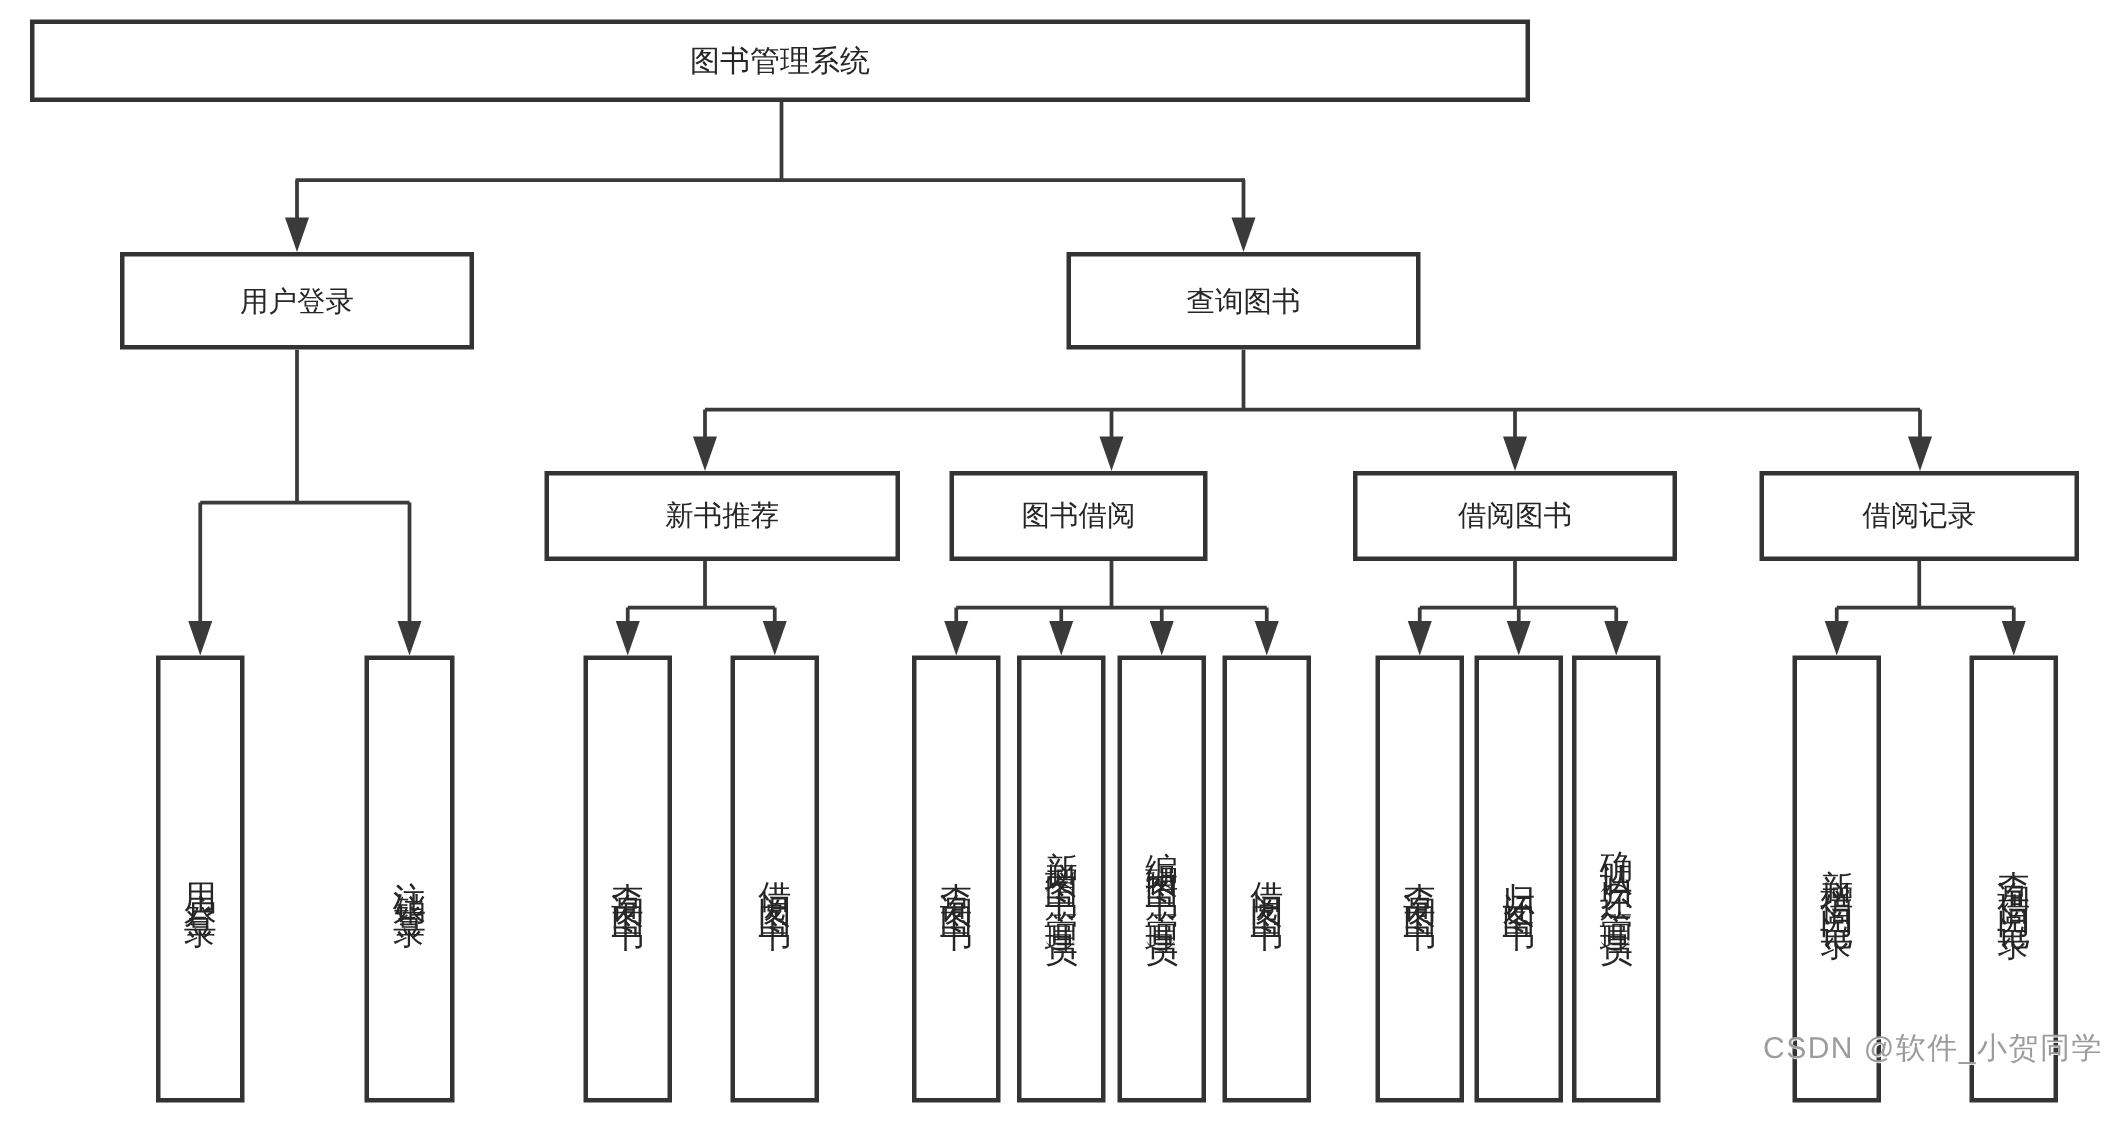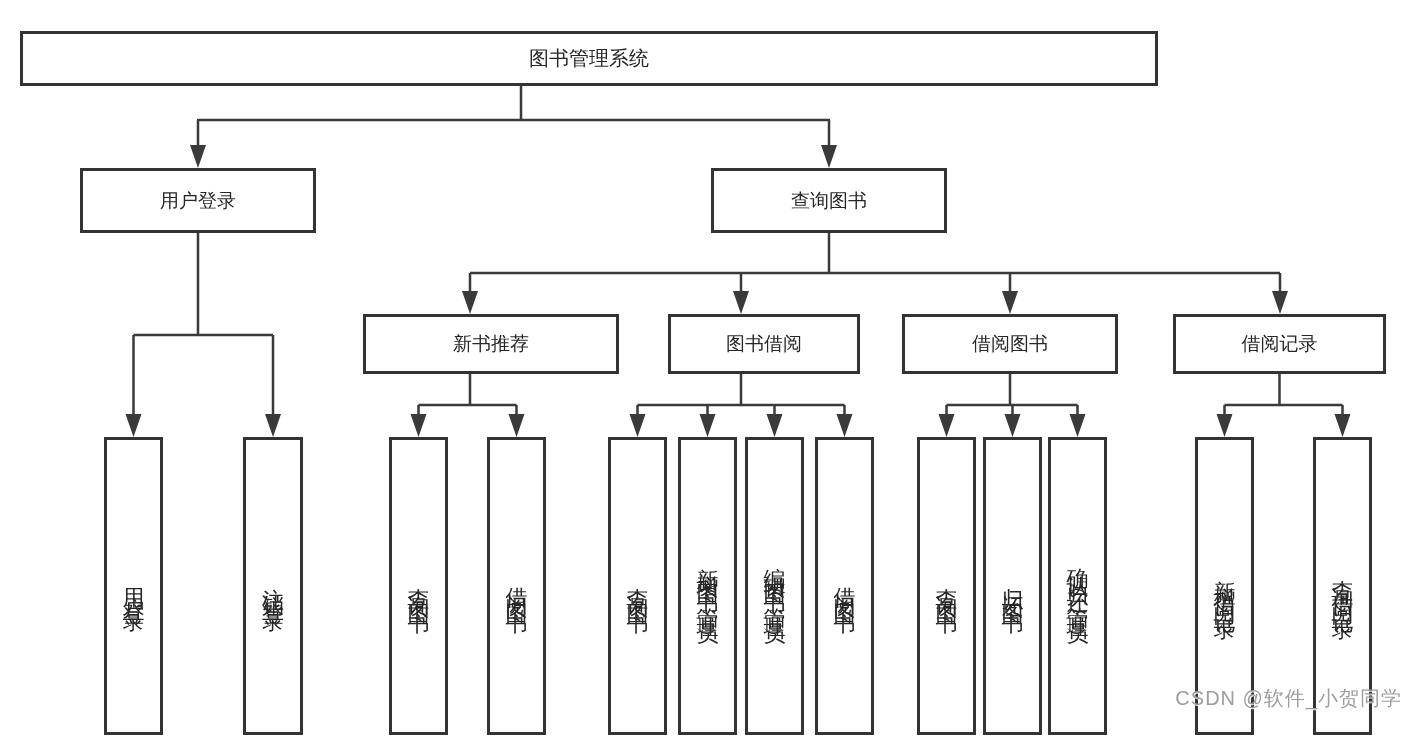--- a/index.html
+++ b/index.html
@@ -8,21 +8,21 @@
     font-family:"Liberation Sans","DejaVu Sans",sans-serif;
     overflow:hidden;
   }
   #connectors{position:absolute;left:0;top:0;width:1405px;height:747px;z-index:1;}
   .box{
     position:absolute;box-sizing:border-box;background:#ffffff;
     border:3px solid #333333;color:#262626;
     display:flex;align-items:center;justify-content:center;
     z-index:2;
   }
-  .root-box{left:20px;top:31px;width:1138px;height:55px;font-size:20px;}
+  .root-box{left:20px;top:13px;width:1000px;height:55px;font-size:20px;}
   .l2{height:65px;top:168px;width:236px;font-size:19px;}
   .l3{height:60px;top:314px;font-size:19px;}
   .leaf{top:437px;width:59px;height:298px;}
   .leaf span{
     writing-mode:vertical-rl;text-orientation:mixed;
     font-size:22px;line-height:1;letter-spacing:8px;
     white-space:nowrap;
   }
   .watermark{
     position:absolute;right:3px;top:685px;z-index:3;
@@ -84,24 +84,24 @@
   <span>图书管理系统</span>
 </div>
 
 <div class="box l2" style="left:80px;">
   <span>用户登录</span>
 </div>
 <div class="box l2" style="left:711px;">
   <span>查询图书</span>
 </div>
 
-<div class="box l3" style="left:363px;width:256px;text-align:center;">
+<div class="box l3" style="left:363px;width:237px;text-align:center;">
   <span>新书推荐</span>
 </div>
-<div class="box l3" style="left:668px;width:192px;">
+<div class="box l3" style="left:633px;width:172px;">
   <span>图书借阅</span>
 </div>
 <div class="box l3" style="left:902px;width:216px;">
   <span>借阅图书</span>
 </div>
 <div class="box l3" style="left:1173px;width:213px;">
   <span>借阅记录</span>
 </div>
 
 <div class="box leaf" style="left:104px;">

